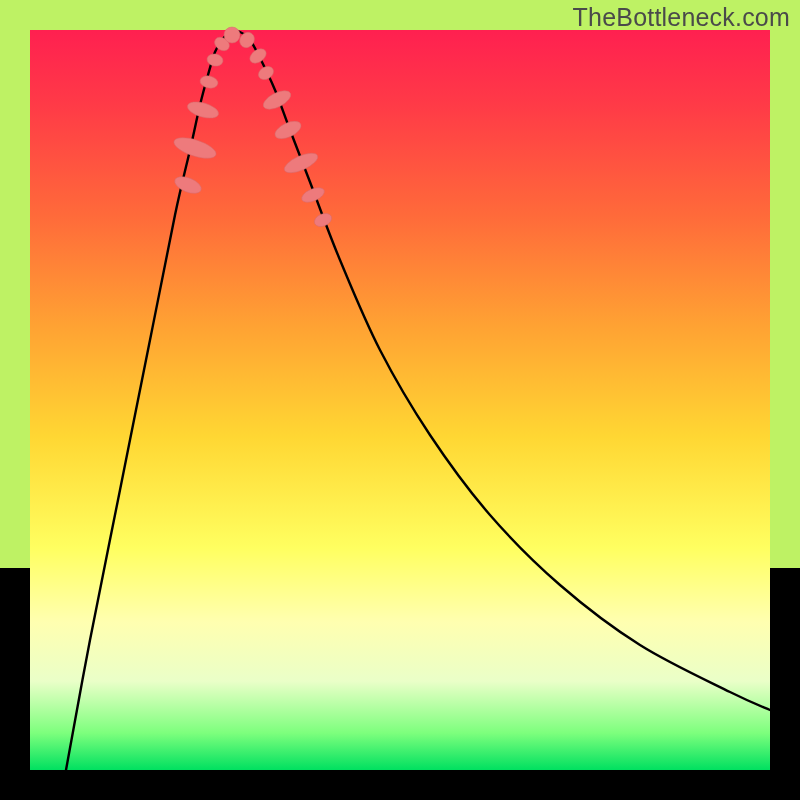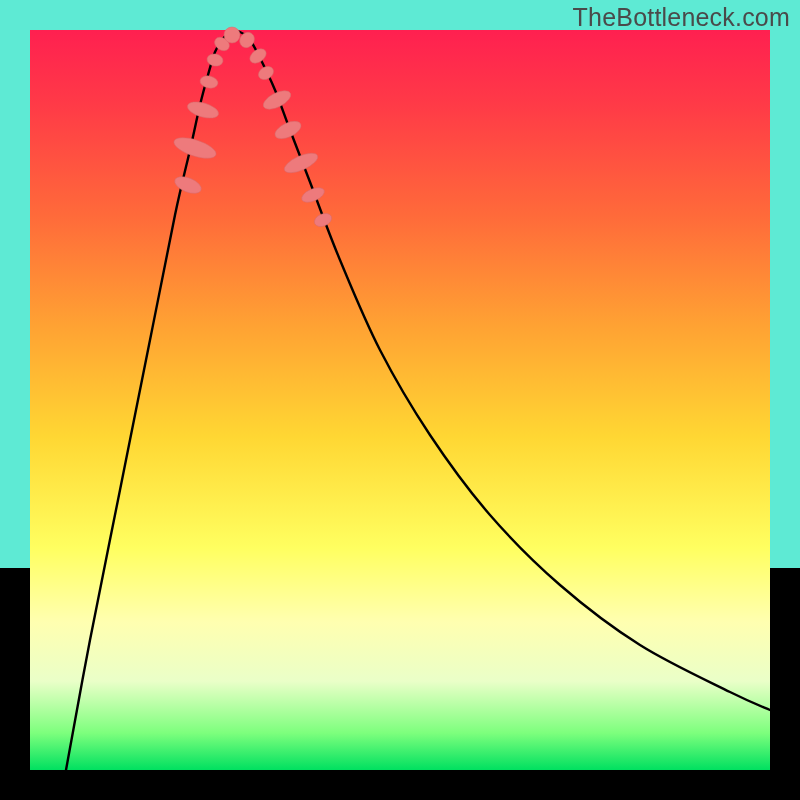--- a/index.html
+++ b/index.html
@@ -10,21 +10,21 @@
     overflow: hidden;
     background: #000;
     font-family: Arial, Helvetica, sans-serif;
   }
   .frame {
     position: absolute;
     left: 0;
     top: 0;
     width: 800px;
     height: 568px;
-    background: #5eead4;
+    background: #bef264;
   }
   .plot-area {
     position: absolute;
     left: 30px;
     top: 30px;
     width: 740px;
     height: 740px;
     background: linear-gradient(
       to bottom,
       #ff2050 0%,

